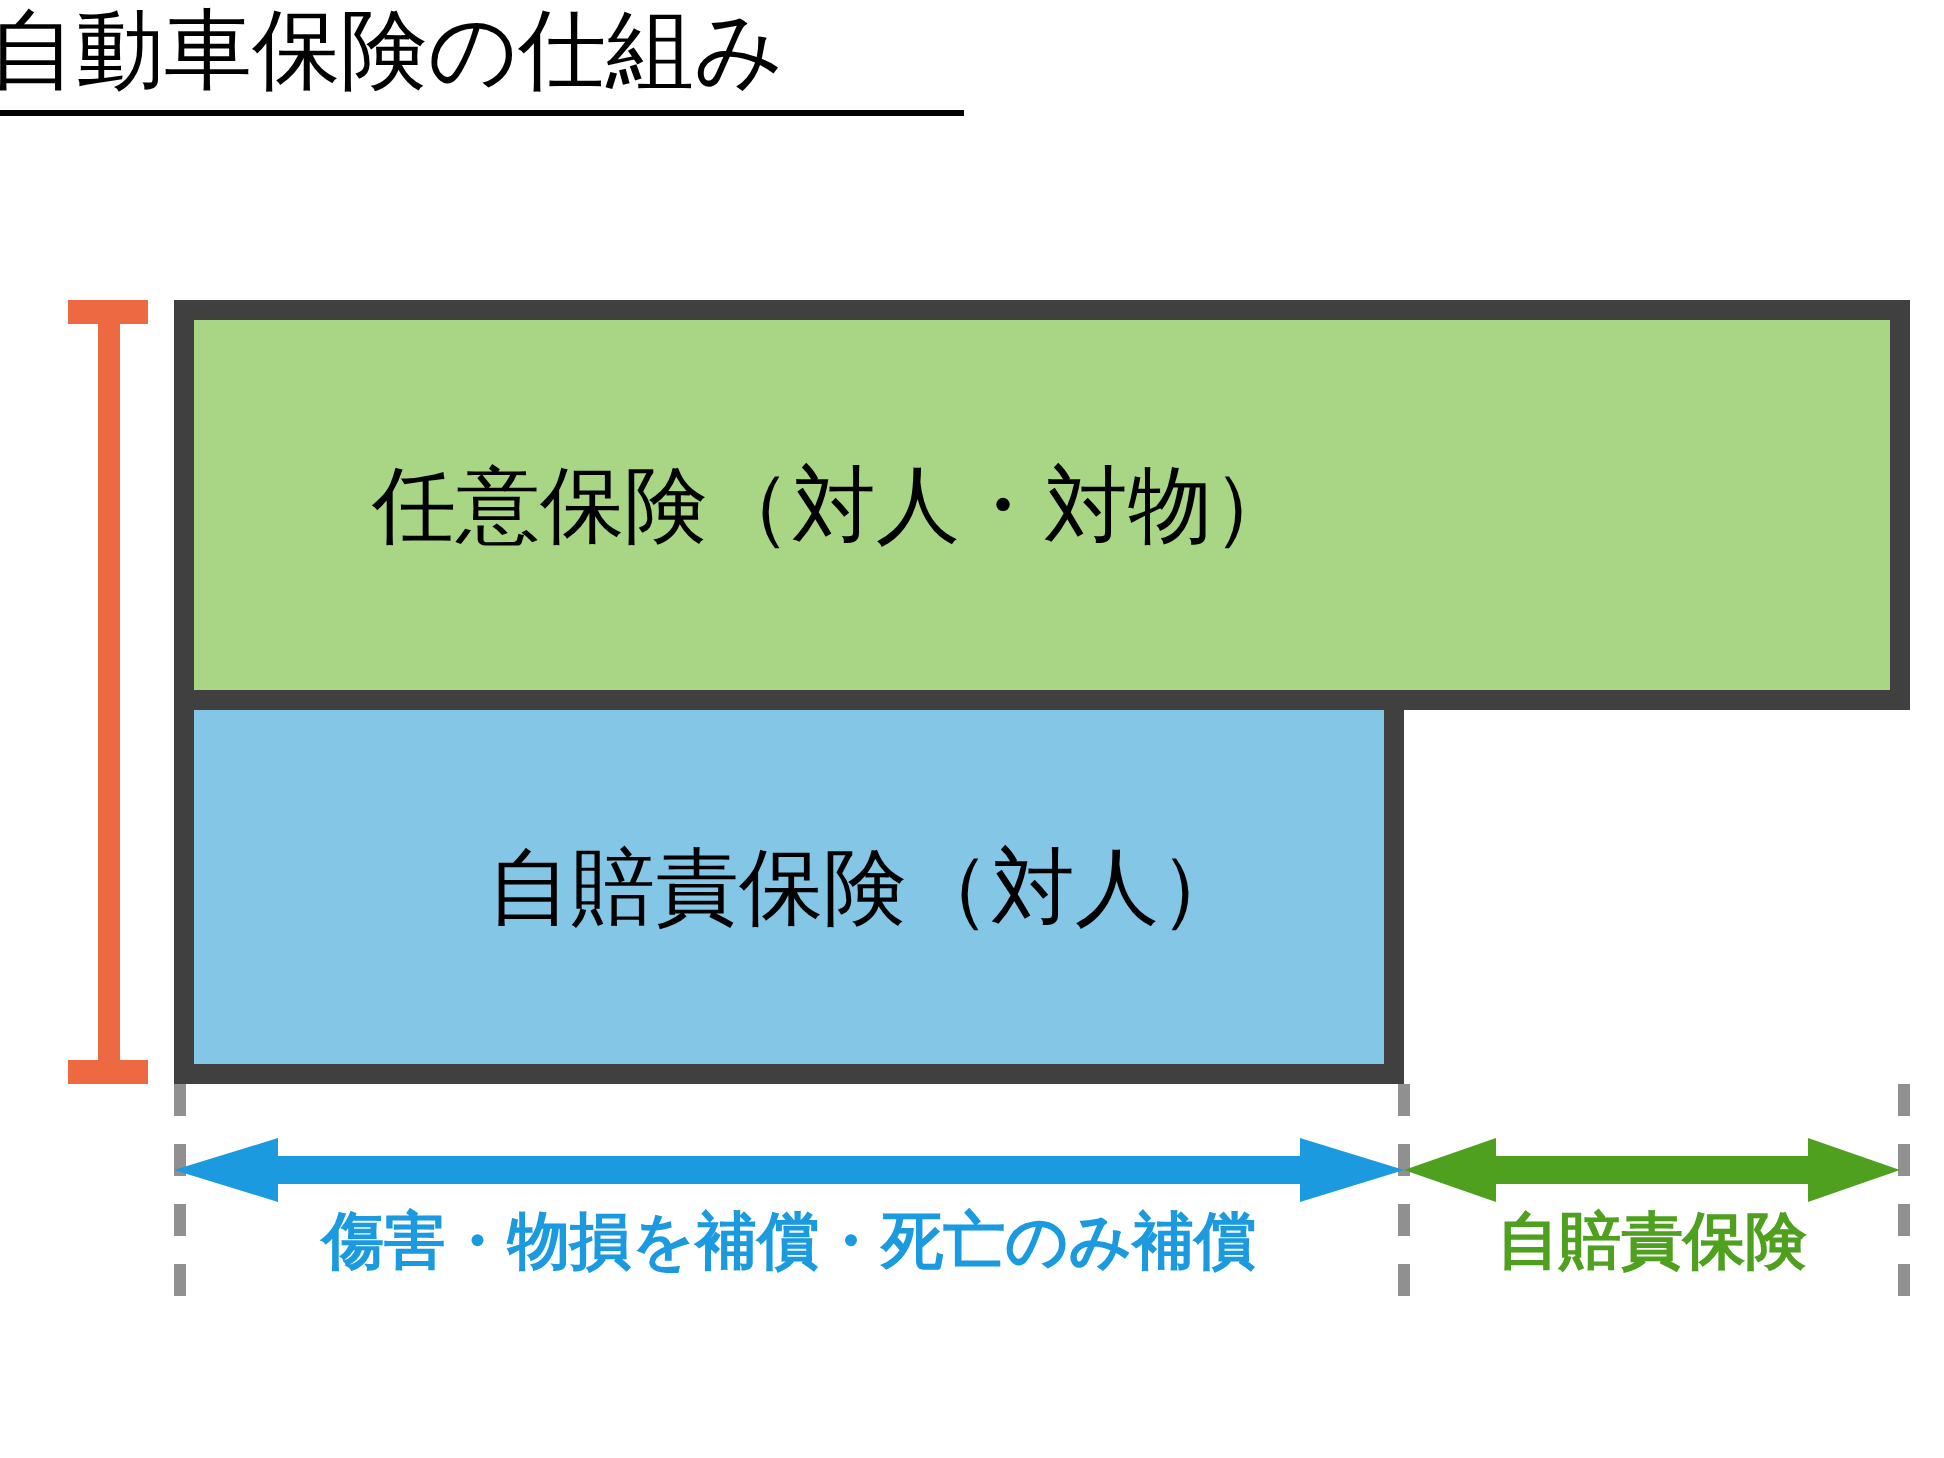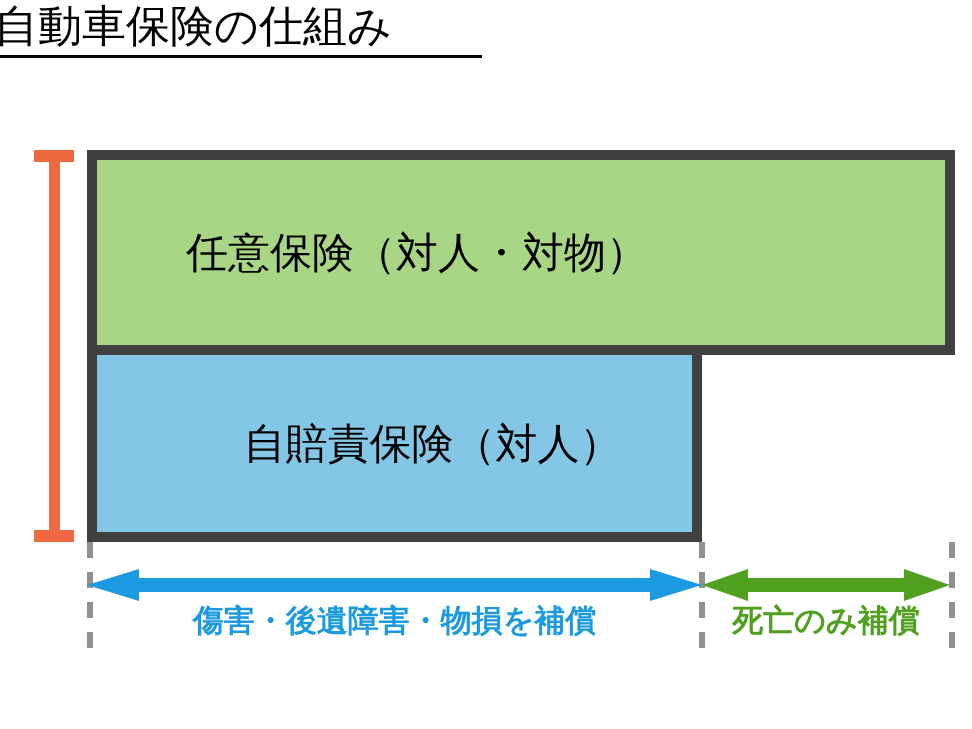--- a/index.html
+++ b/index.html
@@ -222,20 +222,20 @@
 
 <div class="guide-line" id="guide-left"></div>
 <div class="guide-line" id="guide-mid"></div>
 <div class="guide-line" id="guide-right"></div>
 
 <div class="arrow-row" id="arrow-bodily">
   <svg class="arrow-svg" viewBox="0 0 615 40" preserveAspectRatio="none">
     <polygon points="0,20 52,4 52,13 563,13 563,4 615,20 563,36 563,27 52,27 52,36" fill="#1B9AE0"></polygon>
   </svg>
 </div>
-<div class="arrow-caption" id="caption-bodily">傷害・後遺障害・物損を補償</div>
+<div class="arrow-caption" id="caption-bodily">傷害・物損を補償・死亡のみ補償</div>
 
 <div class="arrow-row" id="arrow-property">
   <svg class="arrow-svg" viewBox="0 0 248 40" preserveAspectRatio="none">
     <polygon points="0,20 46,4 46,13 202,13 202,4 248,20 202,36 202,27 46,27 46,36" fill="#4FA01E"></polygon>
   </svg>
 </div>
-<div class="arrow-caption" id="caption-property">死亡のみ補償</div>
+<div class="arrow-caption" id="caption-property">自賠責保険</div>
 
 </body></html>

